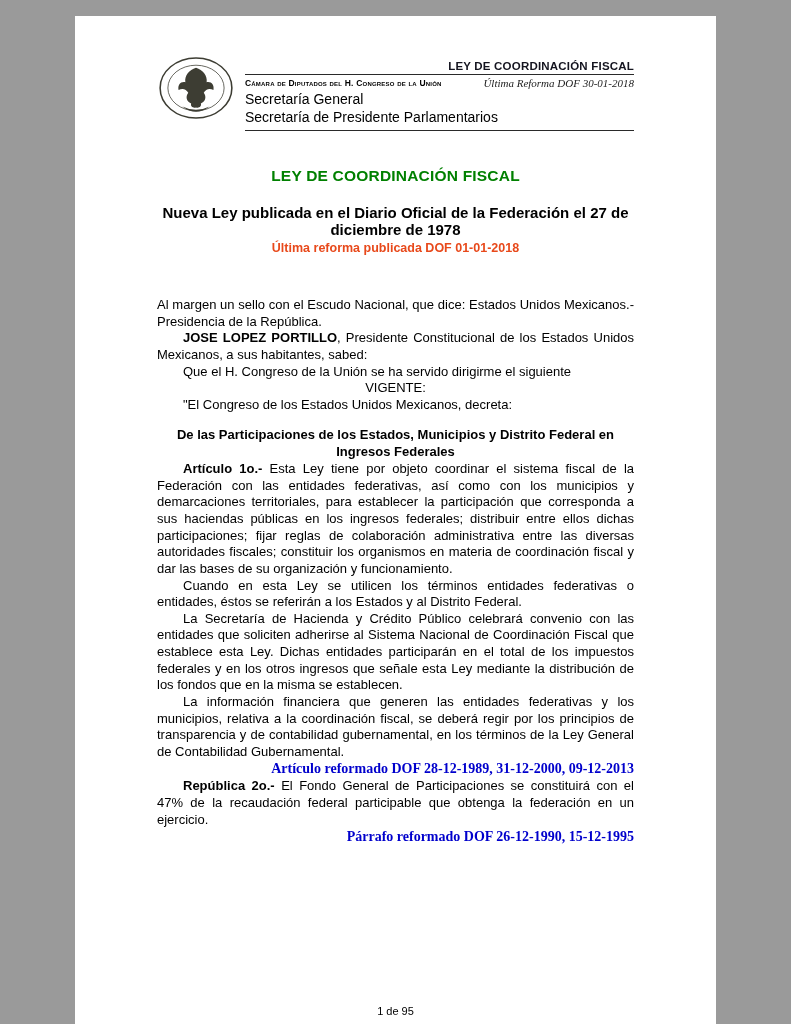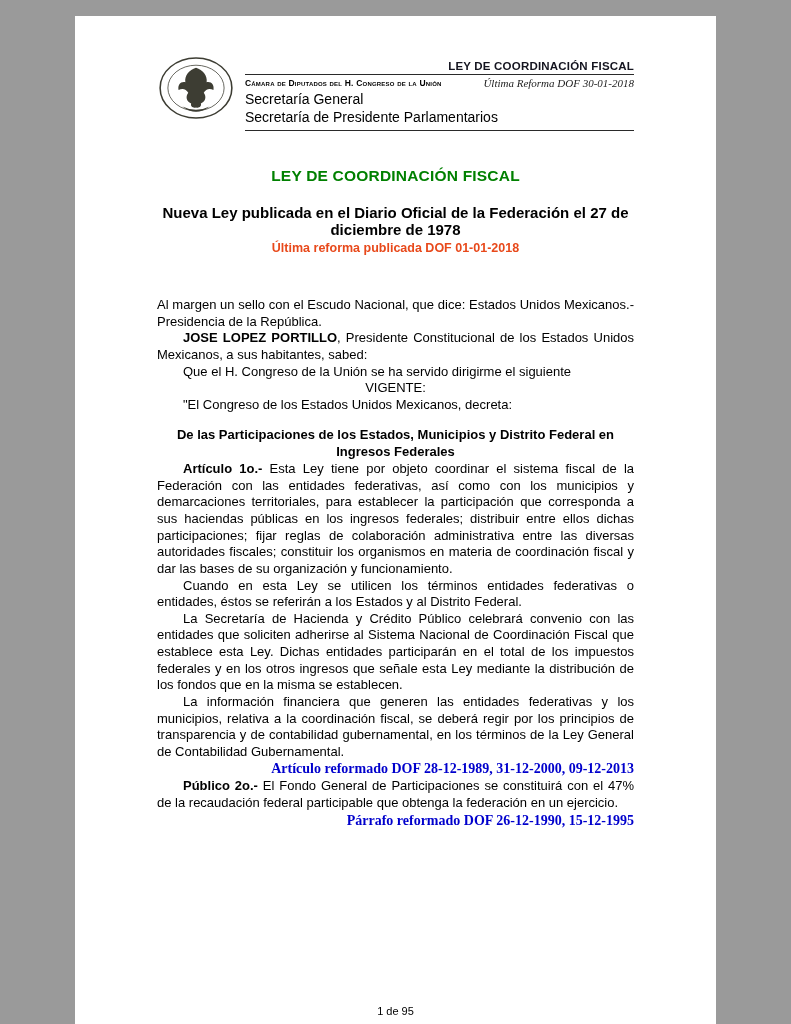--- a/index.html
+++ b/index.html
@@ -103,21 +103,21 @@
     <p class="para"><b>Artículo 1o.-</b><span> Esta Ley tiene por objeto coordinar el sistema fiscal de la Federación con las entidades federativas, así como con los municipios y demarcaciones territoriales, para establecer la participación que corresponda a sus haciendas públicas en los ingresos federales; distribuir entre ellos dichas participaciones; fijar reglas de colaboración administrativa entre las diversas autoridades fiscales; constituir los organismos en materia de coordinación fiscal y dar las bases de su organización y funcionamiento.</span></p>
 
     <p class="para">Cuando en esta Ley se utilicen los términos entidades federativas o entidades, éstos se referirán a los Estados y al Distrito Federal.</p>
 
     <p class="para">La Secretaría de Hacienda y Crédito Público celebrará convenio con las entidades que soliciten adherirse al Sistema Nacional de Coordinación Fiscal que establece esta Ley. Dichas entidades participarán en el total de los impuestos federales y en los otros ingresos que señale esta Ley mediante la distribución de los fondos que en la misma se establecen.</p>
 
     <p class="para">La información financiera que generen las entidades federativas y los municipios, relativa a la coordinación fiscal, se deberá regir por los principios de transparencia y de contabilidad gubernamental, en los términos de la Ley General de Contabilidad Gubernamental.</p>
 
     <p class="note">Artículo reformado DOF 28-12-1989, 31-12-2000, 09-12-2013</p>
 
-    <p class="para"><b>Público 2o.-</b><span> El Fondo General de Participaciones se constituirá con el 47% de la recaudación federal participable que obtenga la federación en un ejercicio.</span></p>
+    <p class="para"><b>República 2o.-</b><span> El Fondo General de Participaciones se constituirá con el 47% de la recaudación federal participable que obtenga la federación en un ejercicio.</span></p>
 
     <p class="note">Párrafo reformado DOF 26-12-1990, 15-12-1995</p>
   </main>
 
   <footer class="footer">
     <span>1 de 95</span>
   </footer>
 
 </div>
 

